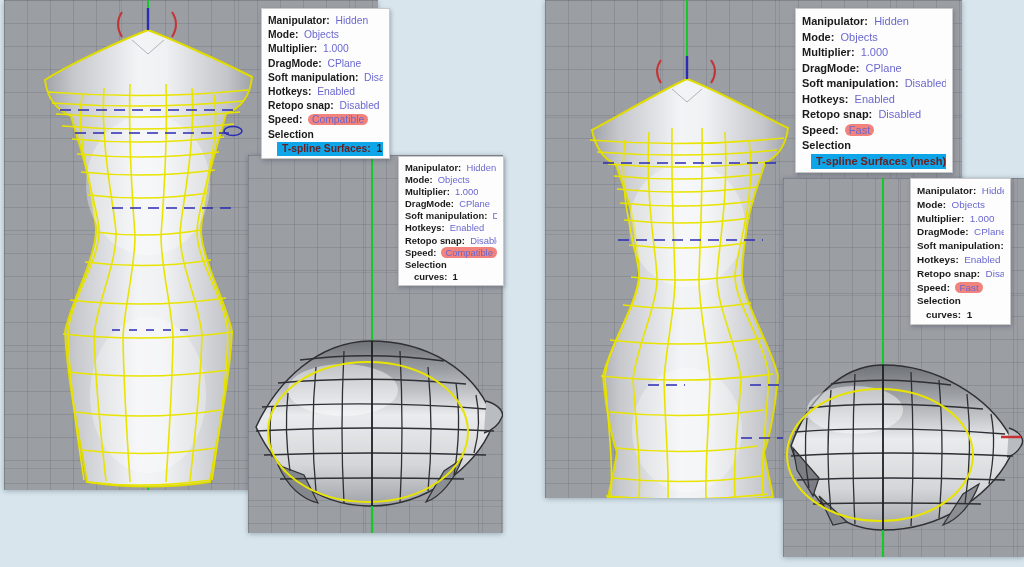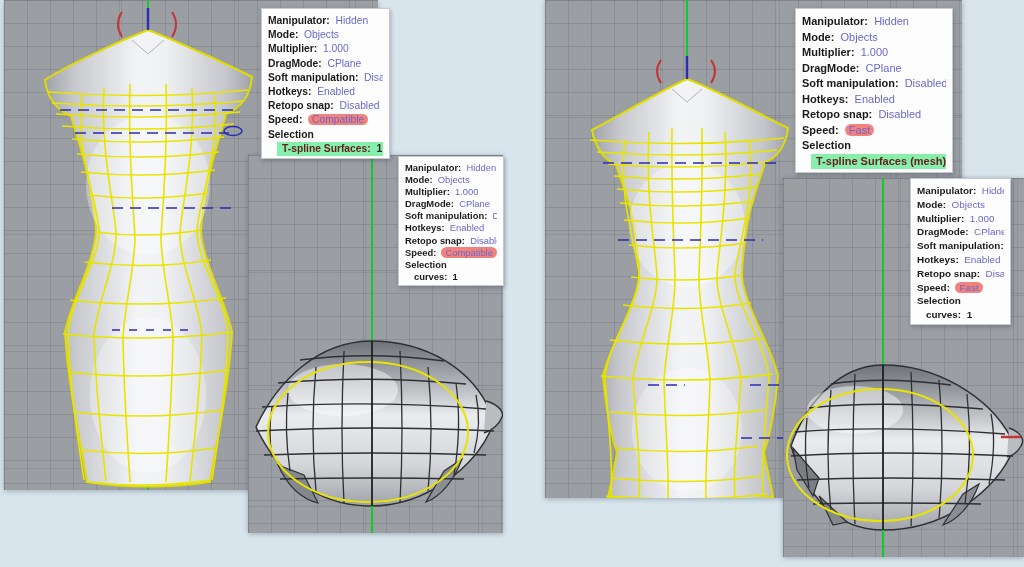--- a/index.html
+++ b/index.html
@@ -23,21 +23,21 @@
   .hud{
     position:absolute;background:#fdfdfd;border:1px solid #c8c8c8;
     box-shadow:1px 2px 4px rgba(60,70,90,.35);
     padding:5px 6px;box-sizing:border-box;overflow:hidden;color:#1a1a1a;
   }
   .hud .hud-row{white-space:nowrap;overflow:hidden;}
   .hud .lbl{font-weight:700;color:#1a1a1a;}
   .hud .val{color:#6a68cf;}
   .hud .val.dark{color:#1a1a1a;font-weight:700;}
   .hud .hl{background:#f2827c;border-radius:7px;padding:0 4px;margin-top:19px;}
-  .hud .pill{background:#86efac;border-radius:8px;padding:11px 5px;}
+  .hud .pill{background:#0ea5e9;border-radius:8px;padding:11px 5px;}
   .hud .pill .lbl{color:#6a2020;}
   .hud .pill .val{color:#30261f;font-weight:700;}
   .hud .indent{padding-left:9px;}
   #hud-left-front {left:261px;top:8px;  width:129px;height:151px;font-size:10.3px;line-height:14.2px;}
   #hud-left-top   {left:398px;top:156px;width:106px;height:130px;font-size:9.4px; line-height:12.1px;}
   #hud-right-front{left:795px;top:8px;  width:158px;height:165px;font-size:11px;  line-height:15.5px;}
   #hud-right-top  {left:910px;top:178px;width:101px;height:147px;font-size:9.9px; line-height:13.8px;}
 </style>
 </head>
 <body style="background: rgb(216, 229, 236);">

